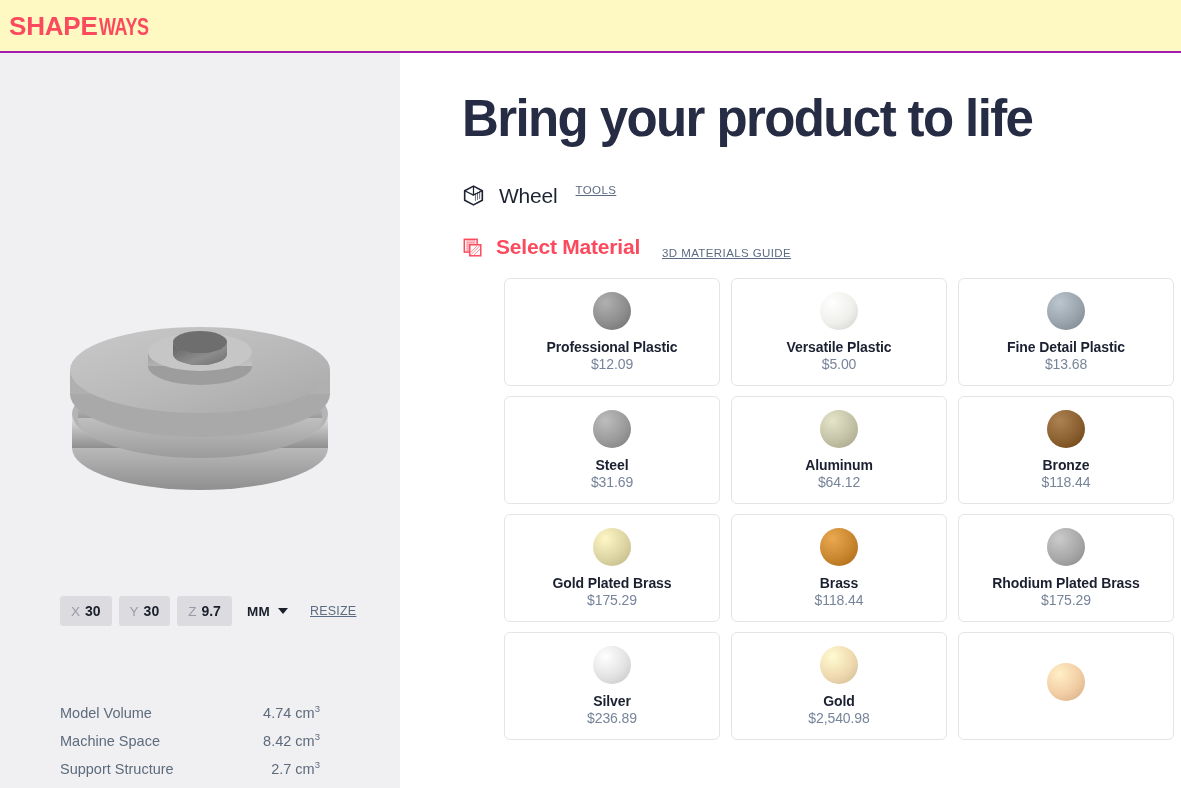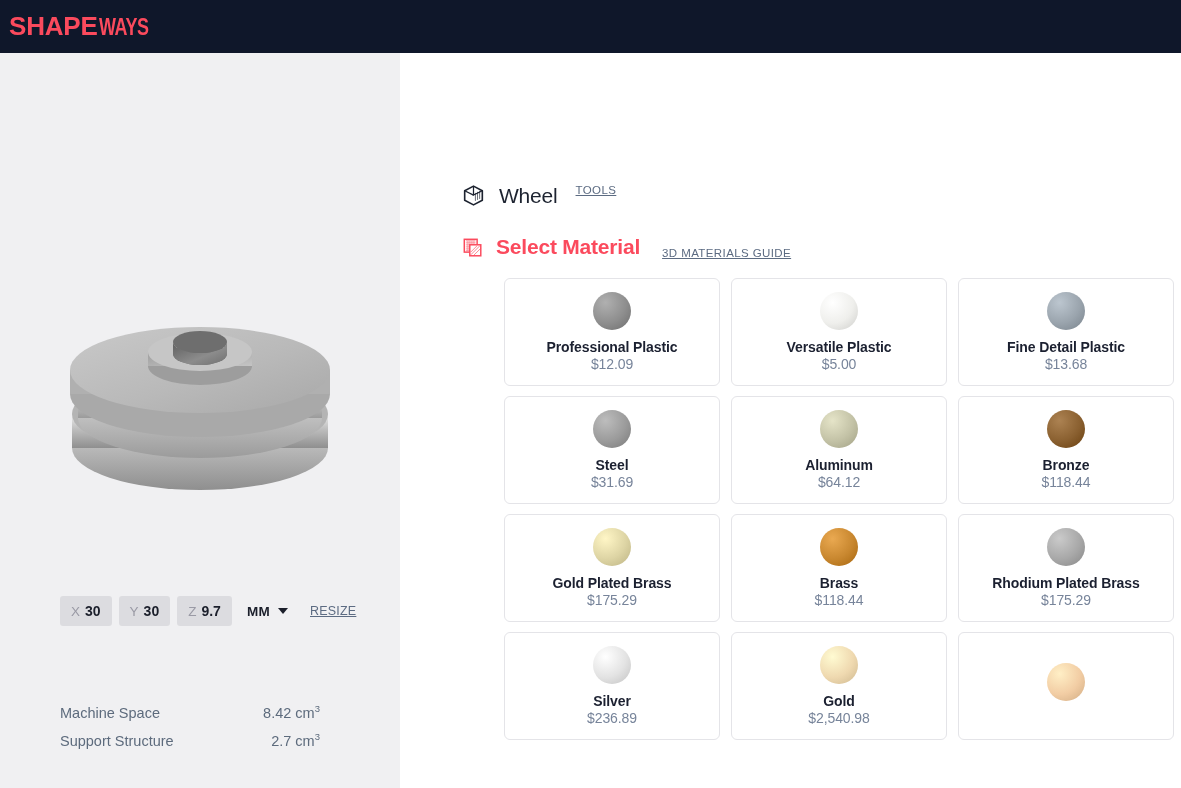--- a/index.html
+++ b/index.html
@@ -8,22 +8,22 @@
     font-family: "Liberation Sans", sans-serif;
     background: #ffffff;
     overflow: hidden;
   }
   .page { position: relative; width: 1181px; height: 788px; }
 
   
   .header {
     position: absolute; top: 0; left: 0;
     width: 1181px; height: 57px;
-    background: #0f172a;
-    border-bottom: 3px solid #a21caf;
+    background: #fef9c3;
+    border-bottom: 6px solid #a21caf;
   }
   .logo {
     position: absolute; left: 9px; top: 11px;
     font-size: 26px; font-weight: bold;
     letter-spacing: -0.5px;
     color: #fb4a5d;
     font-family: "Liberation Sans", sans-serif;
     white-space: nowrap;
   }
   .logo .shape { font-size: 26px; font-weight: bold; letter-spacing: -0.2px; }
@@ -254,36 +254,41 @@
       </div>
       <div class="unit-select">
         <span>MM</span>
         <span class="caret"></span>
       </div>
       <span class="resize-link">RESIZE</span>
     </div>
 
     <div class="stats">
       <div class="stat-row">
+        <span class="stat-label">Model Volume</span>
+        <span class="stat-value"><span>4.74 cm</span><sup>3</sup></span>
+      </div>
+      <div class="stat-row">
         <span class="stat-label">Machine Space</span>
         <span class="stat-value"><span>8.42 cm</span><sup>3</sup></span>
       </div>
       <div class="stat-row">
         <span class="stat-label">Support Structure</span>
         <span class="stat-value"><span>2.7 cm</span><sup>3</sup></span>
       </div>
       <div class="stat-row">
 
         <span class="stat-value"><sup></sup></span>
       </div>
     </div>
   </div>
 
   <div class="main">
 
+    <h1 class="h1">Bring your product to life</h1>
 
     <div class="row-wheel">
       <svg class="icon-cube" width="23" height="23" viewBox="0 0 24 24">
         <path d="M12 2.2 L21.2 7 L21.2 17 L12 21.8 L2.8 17 L2.8 7 Z" fill="none" stroke="#1d2330" stroke-width="1.7" stroke-linejoin="round"></path>
         <path d="M12 2.2 L12 11.6 L21.2 7" fill="none" stroke="#1d2330" stroke-width="1.3"></path>
         <path d="M12 11.6 L2.8 7" fill="none" stroke="#1d2330" stroke-width="1.3"></path>
         <path d="M14 9.3 L14 17.6 M16.2 8.2 L16.2 16.6 M18.4 7.1 L18.4 15.6" stroke="#1d2330" stroke-width="0.9" opacity="0.75"></path>
       </svg>
       <span class="wheel-name">Wheel</span>
       <span class="tools-link">TOOLS</span>

